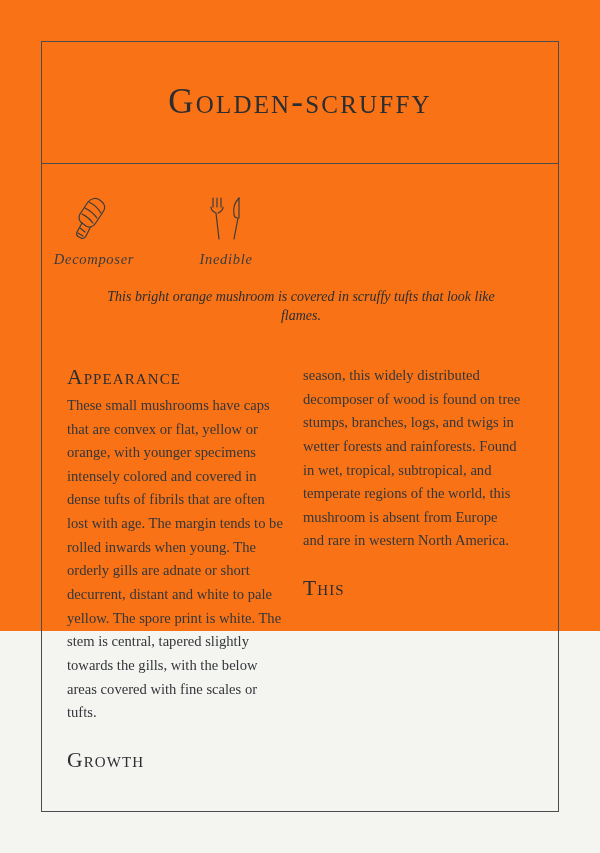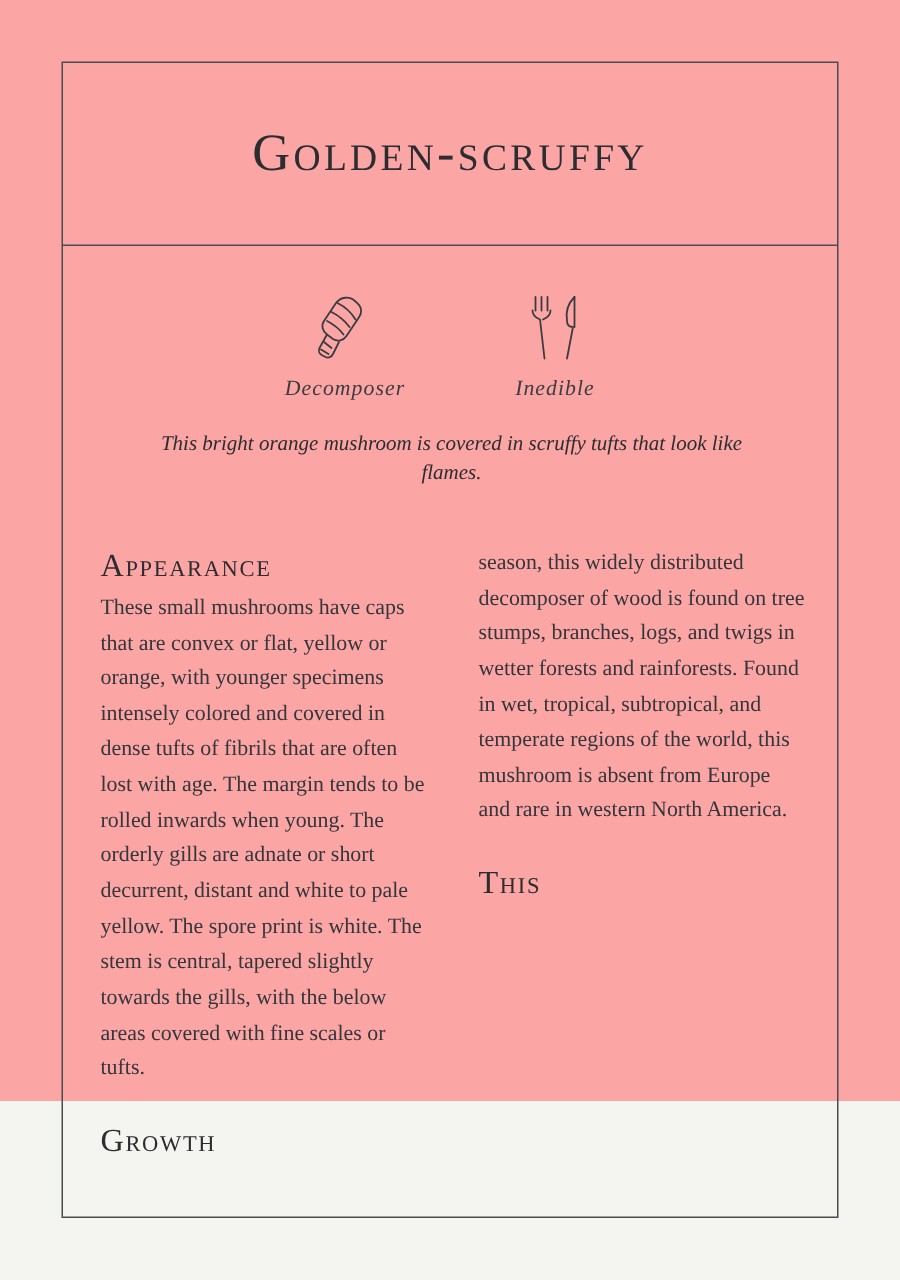--- a/index.html
+++ b/index.html
@@ -10,22 +10,22 @@
     width: 600px;
     height: 853px;
     background: #f4f4f1;
     font-family: "Liberation Serif", serif;
     color: #2e3033;
     overflow: hidden;
   }
   .page {
     position: relative;
     width: 600px;
-    height: 734px;
-    background: #fca5a5;
+    height: 631px;
+    background: #f97316;
     box-sizing: border-box;
   }
   .frame {
     position: absolute;
     left: 41px;
     top: 41px;
     width: 518px;
     height: 771px;
     border: 1px solid #4a4d50;
     box-sizing: border-box;
@@ -53,22 +53,22 @@
     font-variant: small-caps;
     font-weight: 400;
     white-space: nowrap;
   }
   .icons-row {
     position: absolute;
     top: 146px;
     left: 0;
     width: 100%;
     display: flex;
-    justify-content: center;
-    gap: 36px;
+    justify-content: flex-start;
+    gap: 28px;
   }
   .icon-item {
     display: flex;
     flex-direction: column;
     align-items: center;
     width: 104px;
   }
   .icon-art {
     height: 56px;
     display: flex;
@@ -94,21 +94,21 @@
     font-size: 14px;
     line-height: 1.38;
     color: #2b2d30;
   }
   .columns {
     position: absolute;
     top: 322px;
     left: 25px;
     width: 470px;
     display: flex;
-    gap: 34px;
+    gap: 18px;
   }
   .col {
     width: 218px;
   }
   h2.section {
     margin: 0 0 3px 0;
     font-family: "Liberation Serif", serif;
     font-size: 21.5px;
     font-variant: small-caps;
     letter-spacing: 1.1px;

